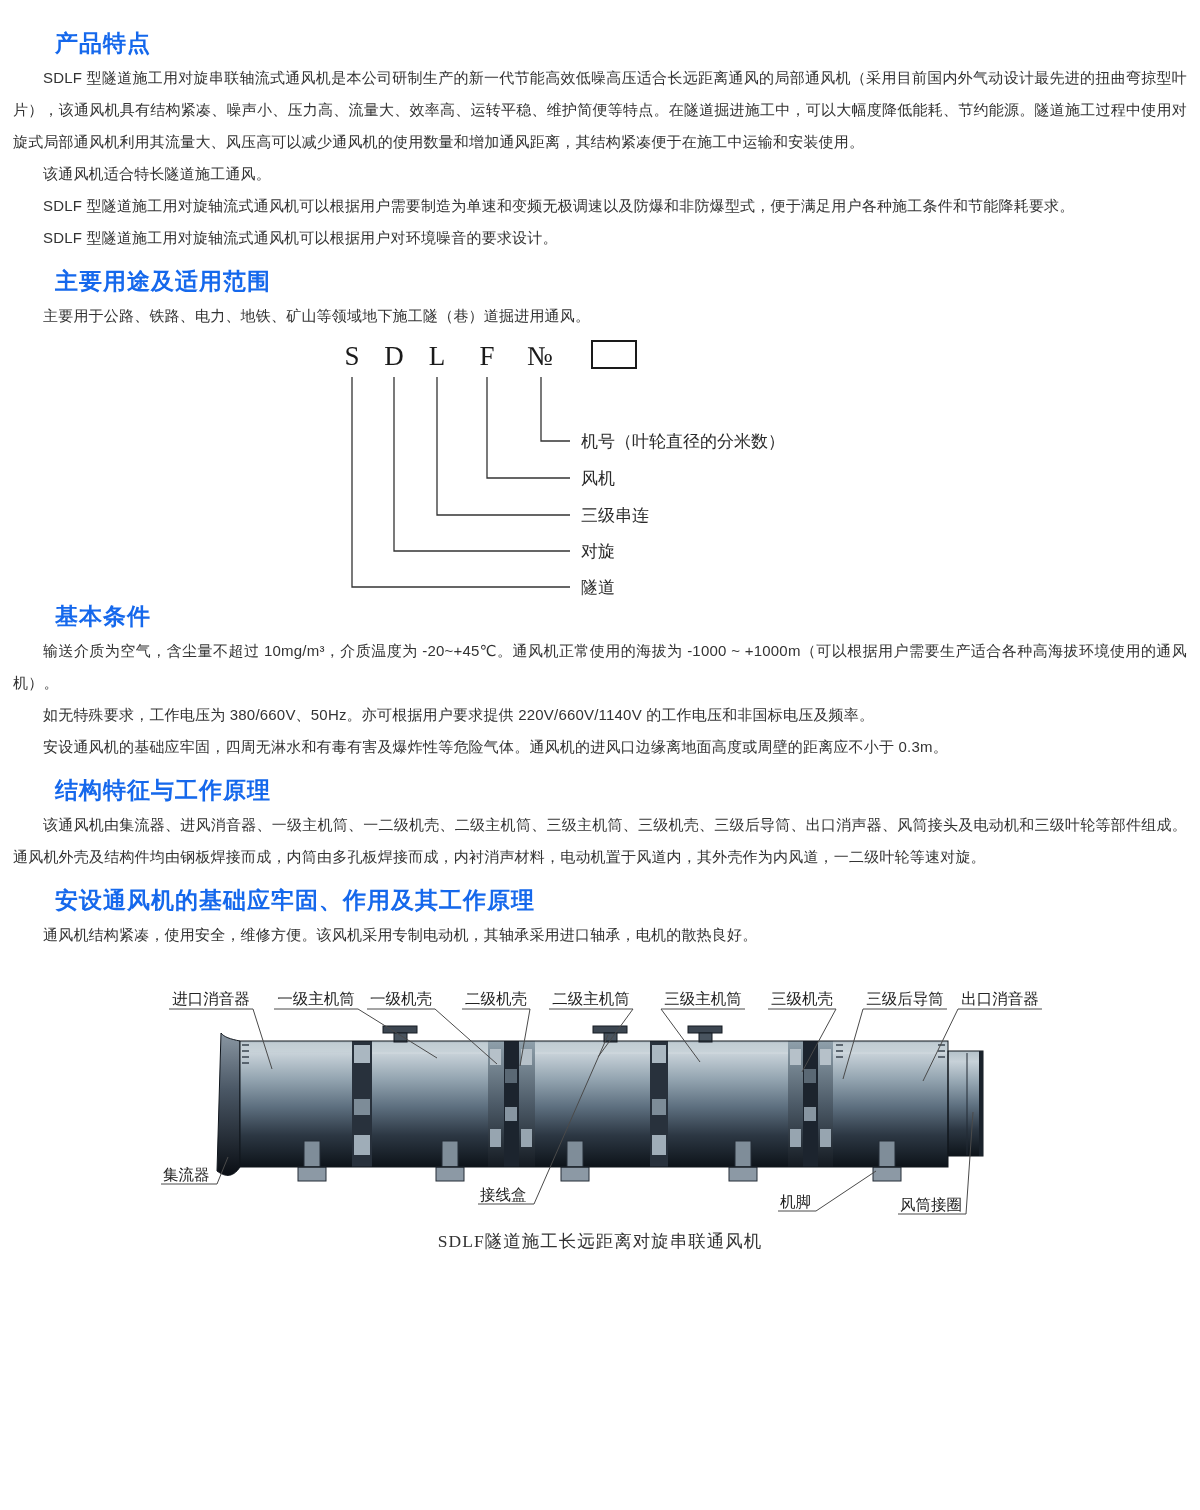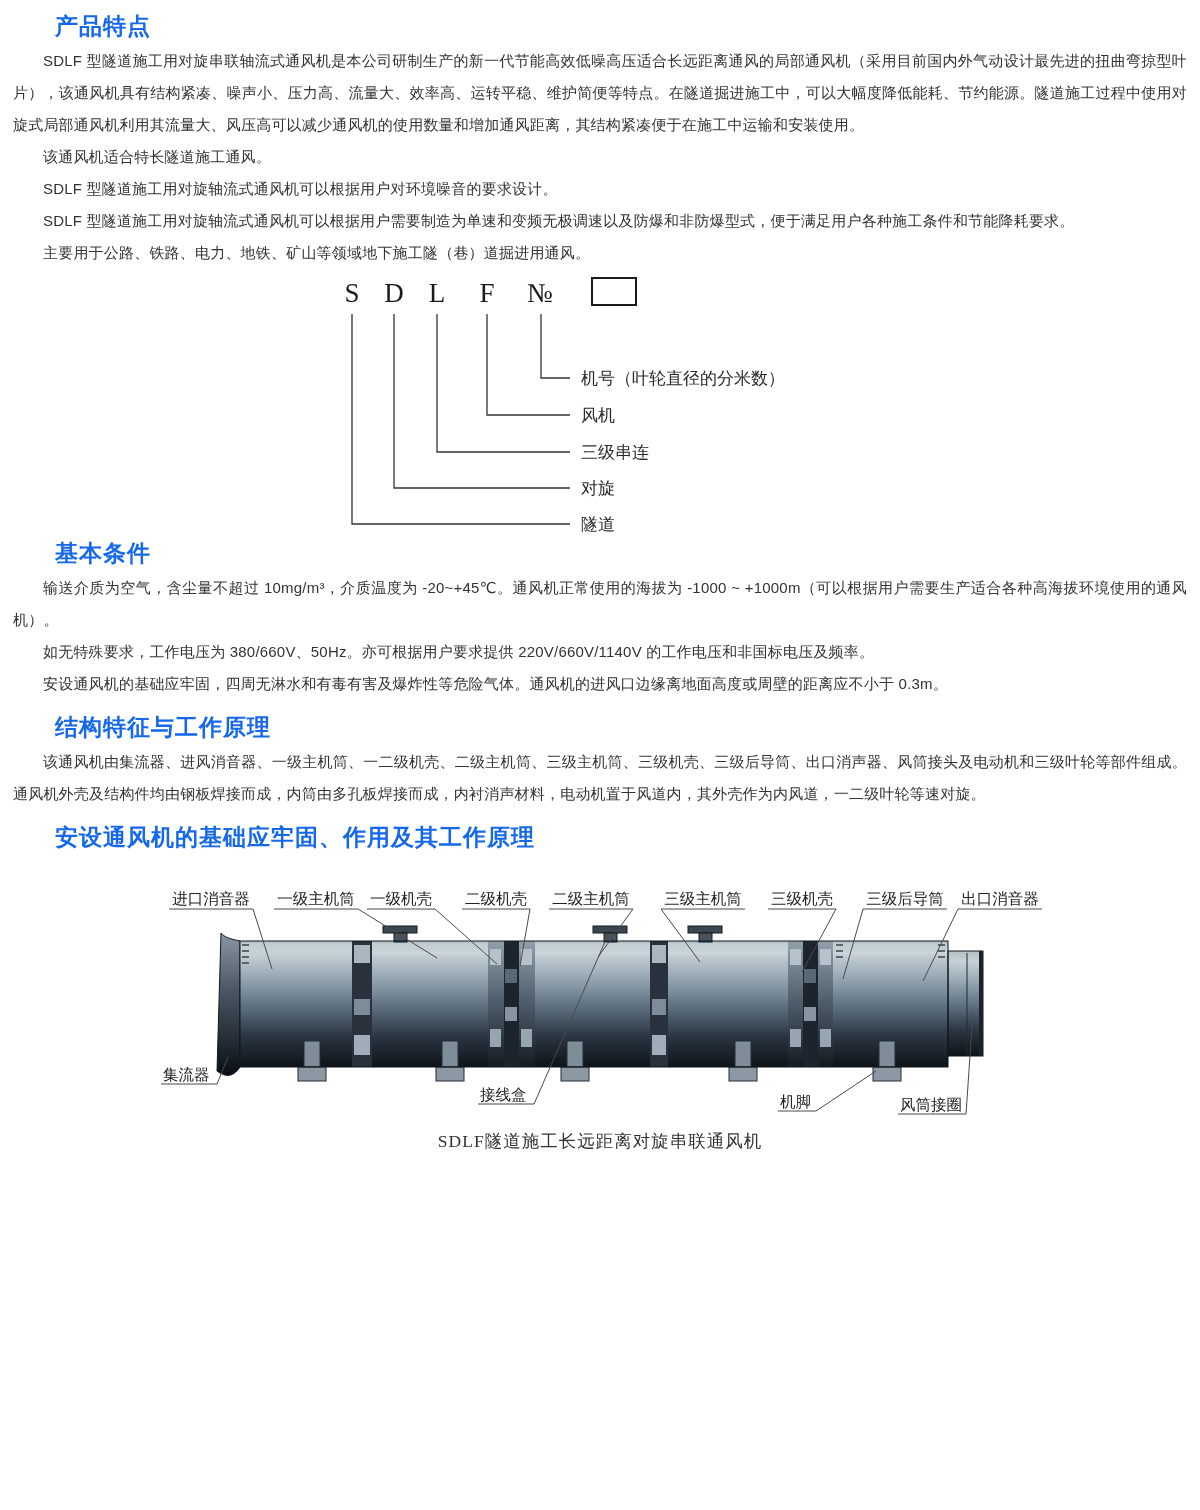--- a/index.html
+++ b/index.html
@@ -1,44 +1,45 @@
 <!DOCTYPE html>
 <html><head>
 <meta charset="utf-8">
 <style>
   html,body{margin:0;padding:0;background:#ffffff;}
   #page{position:relative;width:1200px;height:1510px;margin:0 auto;background:#fff;
         font-family:"Liberation Sans","DejaVu Sans",sans-serif;color:#333;overflow:hidden;}
   .inner{padding:2px 13px 0 13px;}
   h2.sec{color:#1568ec;font-size:23px;line-height:28px;font-weight:bold;
          margin:13px 0 5px 42px;letter-spacing:1px;}
-  h2.first{margin-top:10px;}
+  h2.first{margin-top:27px;}
   p.body{font-size:15px;line-height:32px;margin:0;text-indent:2em;text-align:justify;
          letter-spacing:0.2px;}
   svg text{font-family:"Liberation Serif","DejaVu Serif",serif;}
   .ladder-letter{font-size:27px;fill:#1a1a1a;}
   .ladder-label{font-size:17px;fill:#2a2a2a;font-family:"Liberation Sans",sans-serif;}
   .ladder-line{stroke:#333;stroke-width:1.3;fill:none;}
   .callout{font-size:15.5px;fill:#222;}
   .leader{stroke:#4a4a4a;stroke-width:1;fill:none;}
   .caption{font-size:17.5px;fill:#333;letter-spacing:1px;}
   .outline{fill:none;stroke:#10161d;stroke-width:1;}
 </style>
 </head>
 <body>
 
 <div id="page">
   <div class="inner">
 
     <h2 class="sec first">产品特点</h2>
     <p class="body">SDLF 型隧道施工用对旋串联轴流式通风机是本公司研制生产的新一代节能高效低噪高压适合长远距离通风的局部通风机（采用目前国内外气动设计最先进的扭曲弯掠型叶片），该通风机具有结构紧凑、噪声小、压力高、流量大、效率高、运转平稳、维护简便等特点。在隧道掘进施工中，可以大幅度降低能耗、节约能源。隧道施工过程中使用对旋式局部通风机利用其流量大、风压高可以减少通风机的使用数量和增加通风距离，其结构紧凑便于在施工中运输和安装使用。</p>
     <p class="body">该通风机适合特长隧道施工通风。</p>
+    <p class="body">SDLF 型隧道施工用对旋轴流式通风机可以根据用户需要制造为单速和变频无极调速以及防爆和非防爆型式，便于满足用户各种施工条件和节能降耗要求。</p>
     <p class="body">SDLF 型隧道施工用对旋轴流式通风机可以根据用户对环境噪音的要求设计。</p>
-    <p class="body">SDLF 型隧道施工用对旋轴流式通风机可以根据用户需要制造为单速和变频无极调速以及防爆和非防爆型式，便于满足用户各种施工条件和节能降耗要求。</p>
-
+
+    <h2 class="sec">主要用途及适用范围</h2>
     <p class="body">主要用于公路、铁路、电力、地铁、矿山等领域地下施工隧（巷）道掘进用通风。</p>
 
 
     
     <svg width="1174" height="264" viewBox="0 0 1174 264">
       <text class="ladder-letter" x="339" y="33" text-anchor="middle">S</text>
       <text class="ladder-letter" x="381" y="33" text-anchor="middle">D</text>
       <text class="ladder-letter" x="424" y="33" text-anchor="middle">L</text>
       <text class="ladder-letter" x="474" y="33" text-anchor="middle">F</text>
       <text class="ladder-letter" x="527" y="33" text-anchor="middle">№</text>
@@ -57,20 +58,21 @@
 
     <h2 class="sec" style="margin-top:2px">基本条件</h2>
     <p class="body">输送介质为空气，含尘量不超过 10mg/m³，介质温度为 -20~+45℃。通风机正常使用的海拔为 -1000 ~ +1000m（可以根据用户需要生产适合各种高海拔环境使用的通风机）。</p>
     <p class="body">如无特殊要求，工作电压为 380/660V、50Hz。亦可根据用户要求提供 220V/660V/1140V 的工作电压和非国标电压及频率。</p>
     <p class="body">安设通风机的基础应牢固，四周无淋水和有毒有害及爆炸性等危险气体。通风机的进风口边缘离地面高度或周壁的距离应不小于 0.3m。</p>
 
     <h2 class="sec">结构特征与工作原理</h2>
     <p class="body">该通风机由集流器、进风消音器、一级主机筒、一二级机壳、二级主机筒、三级主机筒、三级机壳、三级后导筒、出口消声器、风筒接头及电动机和三级叶轮等部件组成。通风机外壳及结构件均由钢板焊接而成，内筒由多孔板焊接而成，内衬消声材料，电动机置于风道内，其外壳作为内风道，一二级叶轮等速对旋。</p>
 
     <h2 class="sec">安设通风机的基础应牢固、作用及其工作原理</h2>
+    <p class="body">通风机结构紧凑，使用安全，维修方便。该风机采用专制电动机，其轴承采用进口轴承，电机的散热良好。</p>
 
     
     <svg width="1174" height="315" viewBox="13 0 1174 315" style="display:block;margin-top:18px;">
       <defs>
         <linearGradient id="steel" x1="0" y1="0" x2="0" y2="1">
           <stop offset="0" stop-color="#b4c1c9"></stop>
           <stop offset="0.1" stop-color="#c7d1d8"></stop>
           <stop offset="0.3" stop-color="#94a5b1"></stop>
           <stop offset="0.52" stop-color="#5e7080"></stop>
           <stop offset="0.75" stop-color="#2c3743"></stop>

